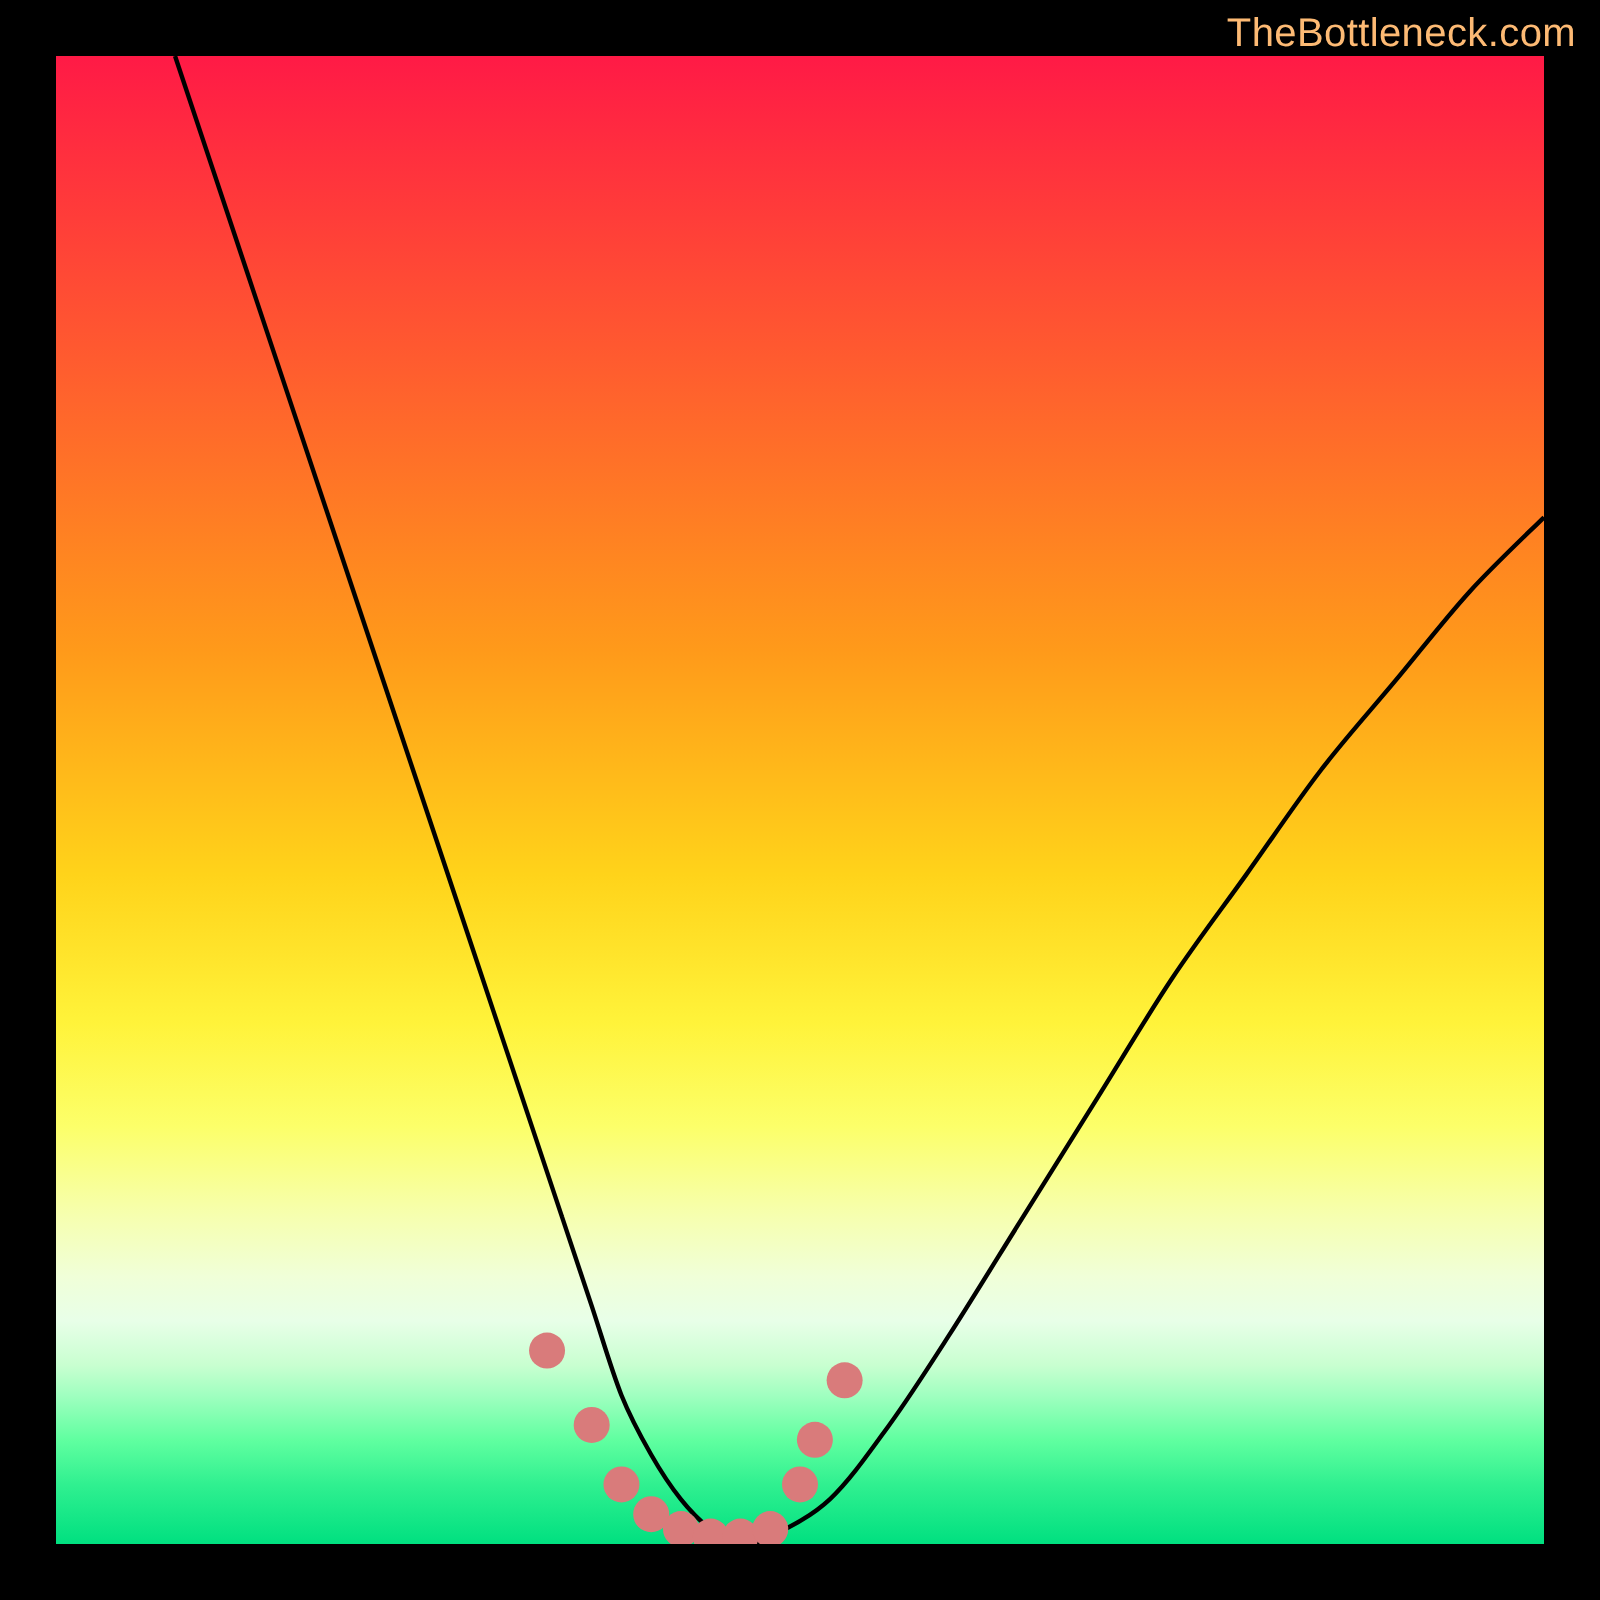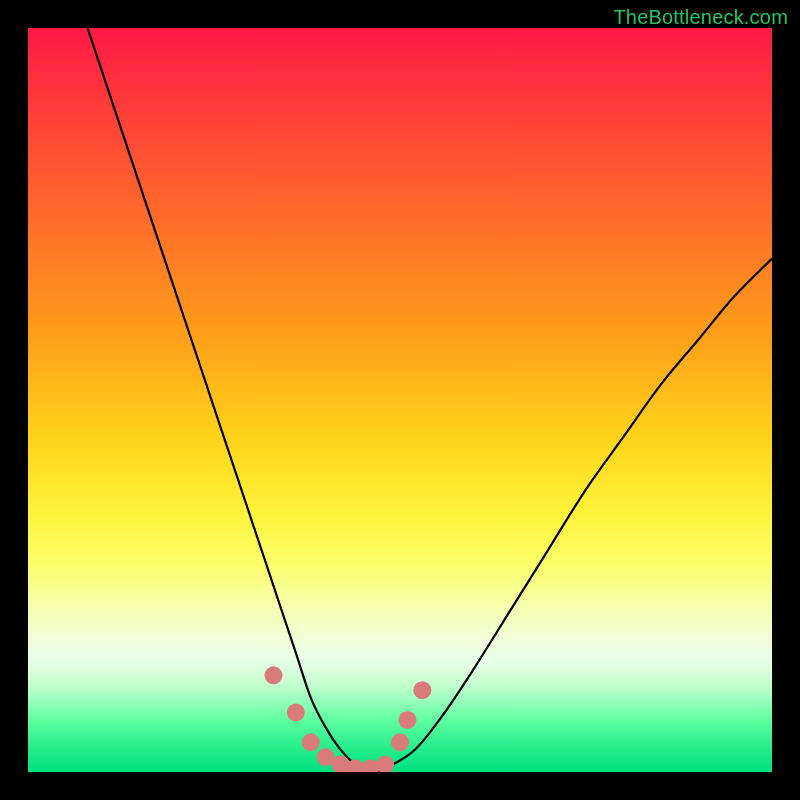--- a/index.html
+++ b/index.html
@@ -40,21 +40,21 @@
       #c8ffd0 88%,
       #a0ffc0 90%,
       #60ffa0 93%,
       #30f090 96%,
       #00e080 100%);
   }
   .watermark {
     position: absolute;
     top: 6px;
     right: 12px;
-    color: #22c55e;
+    color: #fdba74;
     font-size: 20px;
     font-weight: 500;
     letter-spacing: 0.2px;
     z-index: 10;
   }
   svg.curve {
     position: absolute;
     left: 28px;
     top: 28px;
     width: 744px;

